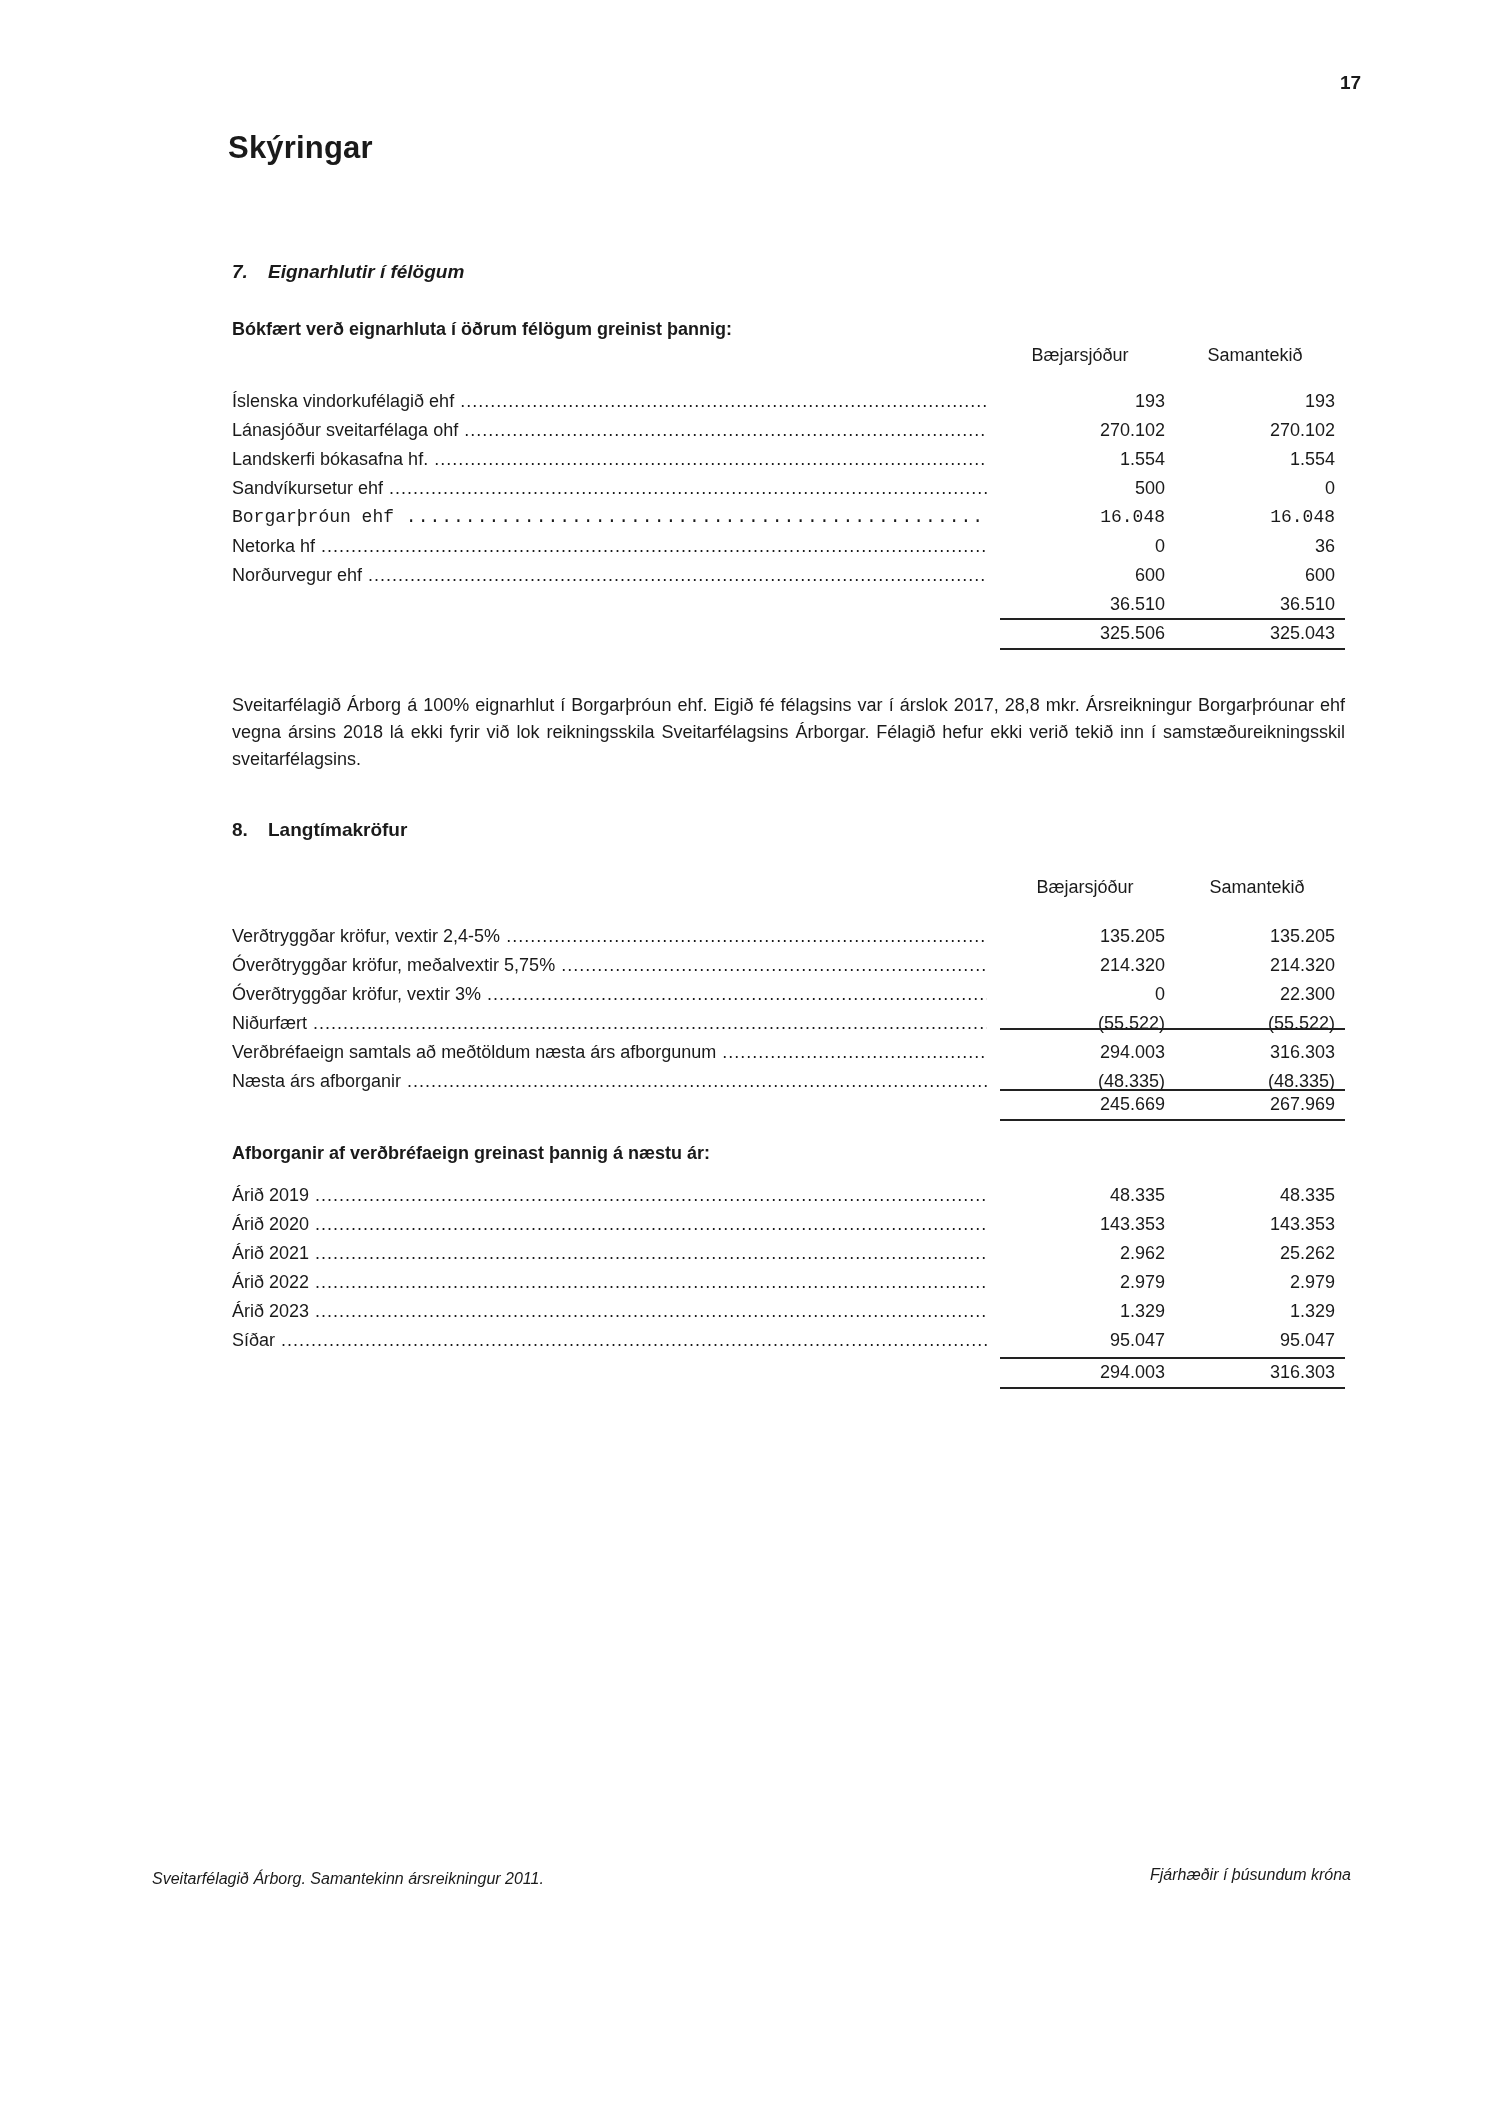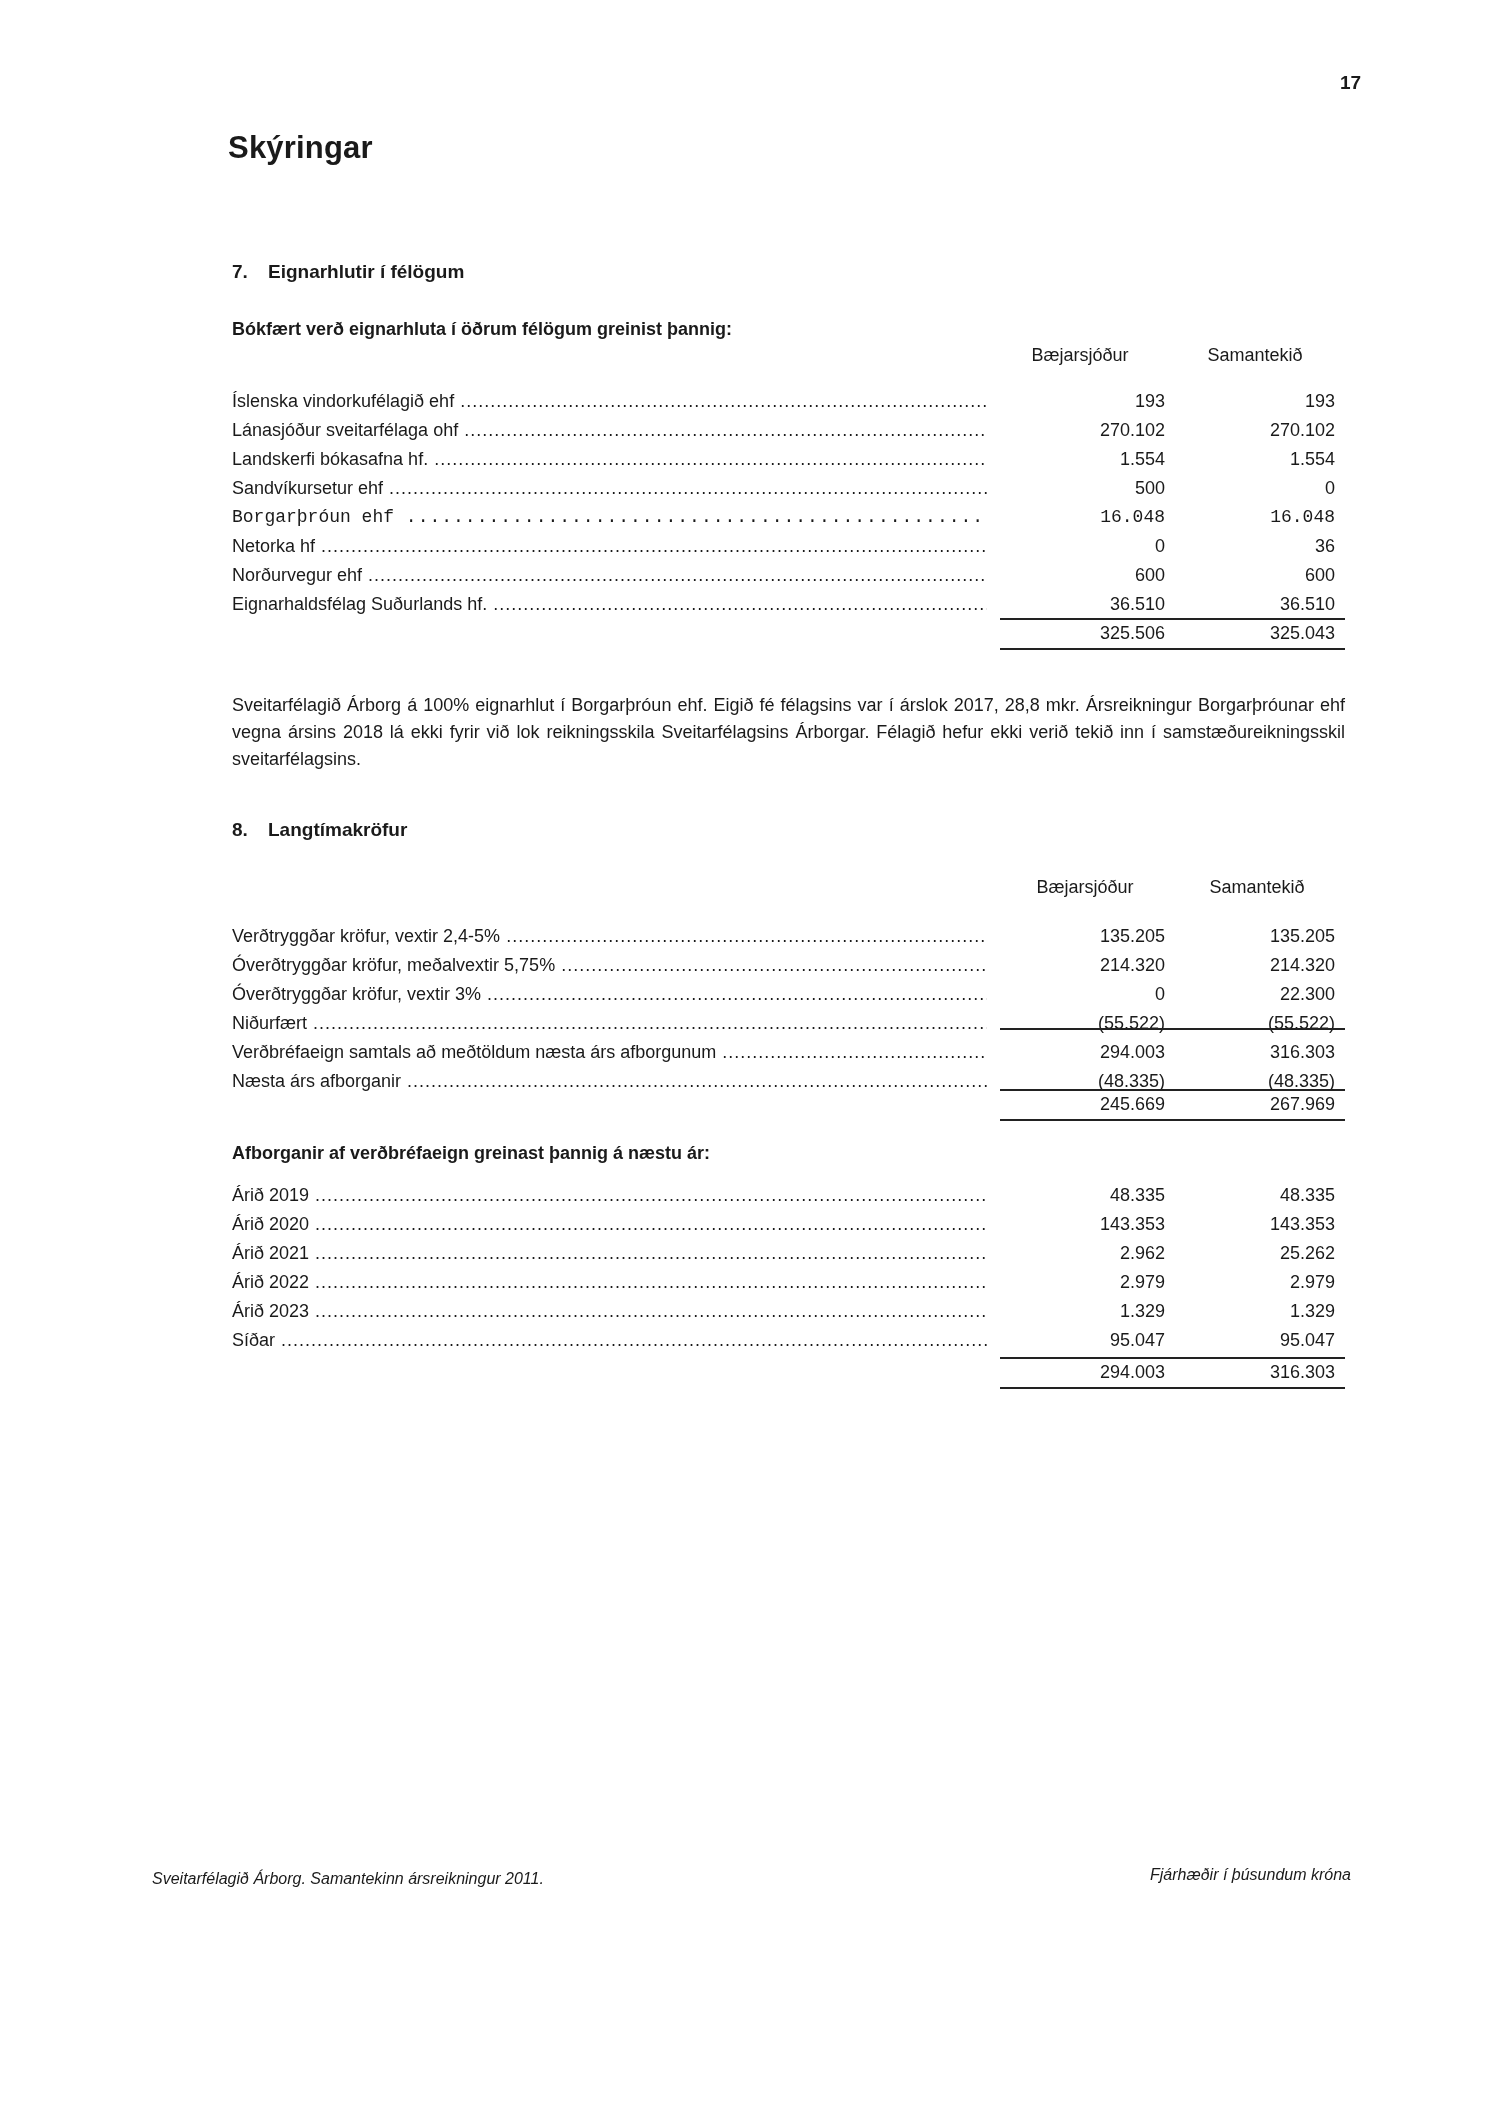--- a/index.html
+++ b/index.html
@@ -21,21 +21,21 @@
   .para { left: 232px; top: 692px; width: 1113px; font-size: 18px; line-height: 27px; text-align: justify; }
   .footer-left { left: 152px; top: 1870px; font-size: 16px; font-style: italic; }
   .footer-right { left: 1150px; top: 1866px; font-size: 16px; font-style: italic; }
 </style>
 </head>
 <body>
 
 <div class="abs page-number">17</div>
 <div class="abs doc-title">Skýringar</div>
 
-<div class="abs section-title" style="left:232px; top:261px;">
+<div class="abs section-title" style="left:232px; top:261px;font-style:italic;">
   <span class="num">7.</span><span>Eignarhlutir í félögum</span>
 </div>
 <div class="abs intro" style="left:232px; top:319px;">Bókfært verð eignarhluta í öðrum félögum greinist þannig:</div>
 <div class="abs col-head" style="left:995px; top:345px;">Bæjarsjóður</div>
 <div class="abs col-head" style="left:1170px; top:345px;">Samantekið</div>
 
 <div id="s7rows">
     <div class="row" style="top: 387px;">
       <span class="label">Íslenska vindorkufélagið ehf</span>
       <span class="v1">193</span>
@@ -65,21 +65,20 @@
       <span class="label">Netorka hf</span>
       <span class="v1">0</span>
       <span class="v2">36</span>
     </div>
     <div class="row" style="top: 561px;">
       <span class="label">Norðurvegur ehf</span>
       <span class="v1">600</span>
       <span class="v2">600</span>
     </div>
     <div class="row" style="top: 590px;">
-      <span class="label">Eignarhaldsfélag Suðurlands hf.</span>
       <span class="v1">36.510</span>
       <span class="v2">36.510</span>
     </div>
     <div class="rule" style="top: 618px;"></div>
     <div class="row total" style="top: 619px;">
       <span class="v1">325.506</span>
       <span class="v2">325.043</span>
     </div>
     <div class="rule" style="top: 648px;"></div>
   </div>

